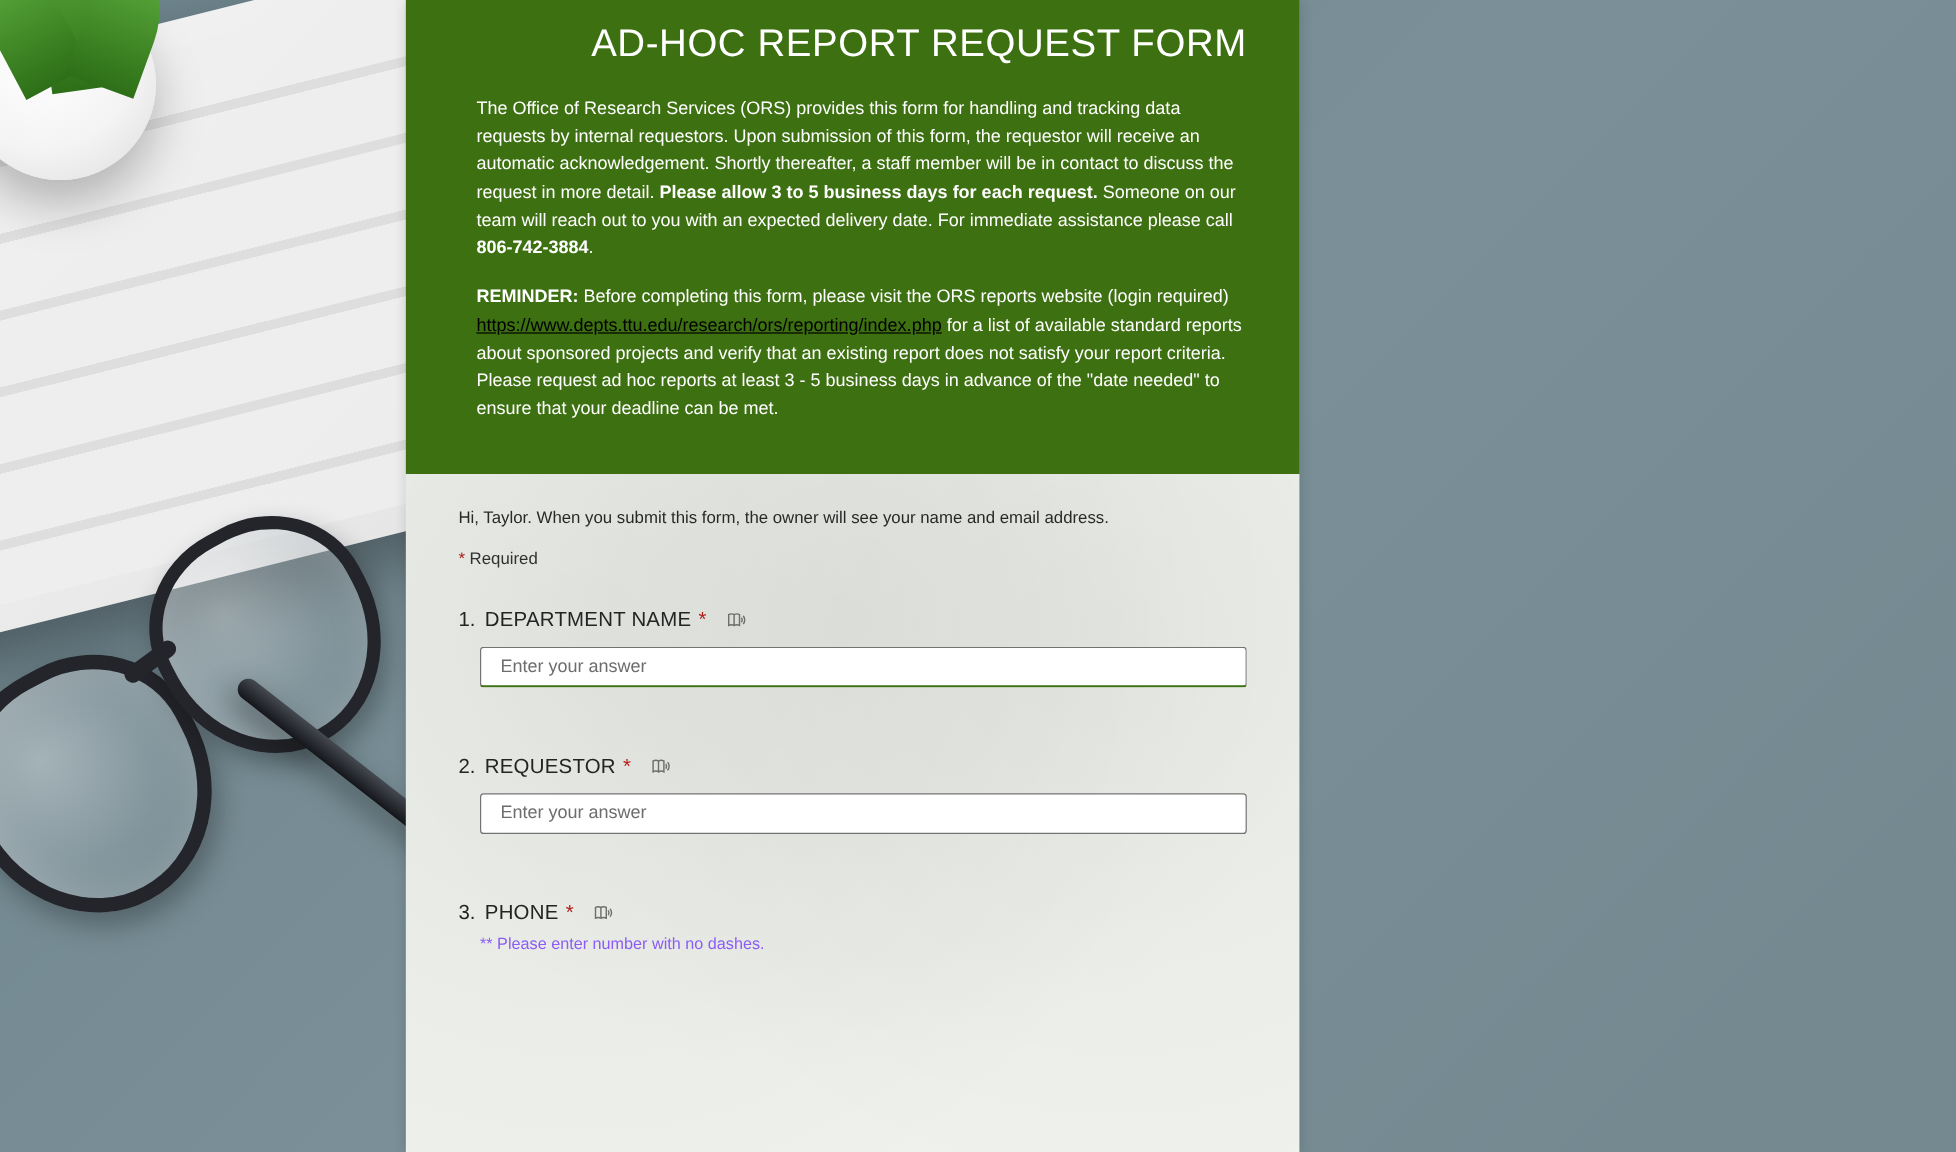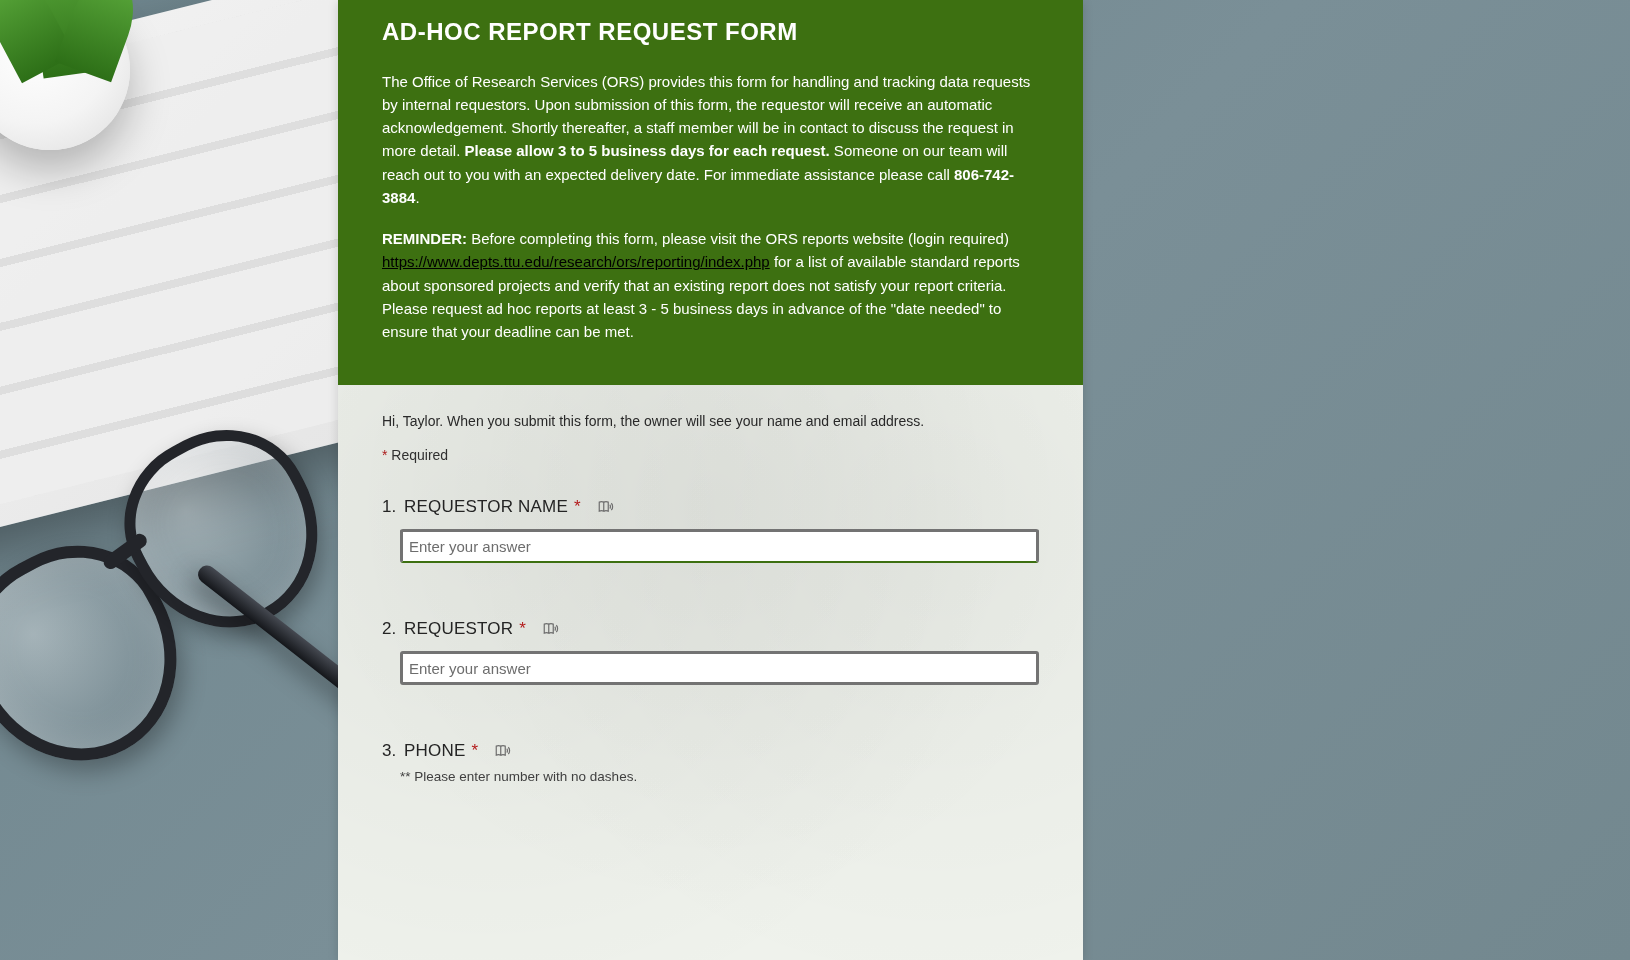--- a/index.html
+++ b/index.html
@@ -150,27 +150,28 @@
     box-shadow: 0 2px 10px rgba(0,0,0,0.15);
   }
 
   .header {
     background: #3d7011;
     color: #ffffff;
     padding: 18px 44px 42px 44px;
   }
   .header h1 {
     margin: 0 0 24px 0;
-    font-size: 24px;
+    font-size: 32px;
     line-height: 1.15;
-    font-weight: 700;
+    font-weight: 400;
     letter-spacing: 0.5px;
+    text-align: right;
   }
   .header p {
-    margin: 0 0 18px 0;
+    margin: 0 0 18px 15px;
     font-size: 15px;
     line-height: 1.55;
   }
   .header p:last-child { margin-bottom: 0; }
   .header b { font-weight: 700; }
   .header a {
     color: #000000;
     text-decoration: underline;
   }
 
@@ -231,35 +232,35 @@
     width: 18px;
     height: 18px;
     color: #6e6e6e;
     flex-shrink: 0;
     display: inline-flex;
   }
   .qicon svg { width: 100%; height: 100%; }
 
   .hint {
     font-size: 13.5px;
-    color: #404040;
+    color: #8b5cf6;
     margin: -4px 0 12px 18px;
   }
 
   .answer {
     margin-left: 18px;
   }
   .text-input {
     width: 100%;
     box-sizing: border-box;
     height: 34px;
-    padding: 0 6px;
+    padding: 0 16px;
     font-size: 15px;
     font-family: inherit;
-    border: 3px solid #737373;
+    border: 1px solid #737373;
     border-radius: 3px;
     background: #ffffff;
     color: #333;
     outline: none;
   }
   .text-input::placeholder {
     color: #6d6d6d;
   }
   .text-input.active {
     border-bottom: 2px solid #3d7011;
@@ -307,21 +308,21 @@
 
     <div class="greeting">Hi, Taylor. When you submit this form, the owner will see your name and email address.</div>
 
     <div class="required-note">
       <span class="asterisk">*</span><span> Required</span>
     </div>
 
     <div class="question">
       <div class="qhead">
         <span class="qnum">1.</span>
-        <span class="qlabel">REQUESTOR NAME</span>
+        <span class="qlabel">DEPARTMENT NAME</span>
         <span class="asterisk">*</span>
         <span class="qicon">
           <svg viewBox="0 0 24 24" fill="none" stroke="currentColor" stroke-width="1.6">
             <path d="M3 5.5c2-1 4-1 6 0v12c-2-1-4-1-6 0v-12z"></path>
             <path d="M9 5.5c2-1 4-1 6 0v12c-2-1-4-1-6 0"></path>
             <path d="M17 9c1.2 1 1.2 4 0 5"></path>
             <path d="M19 7c2.4 2 2.4 7 0 9"></path>
           </svg>
         </span>
       </div>

